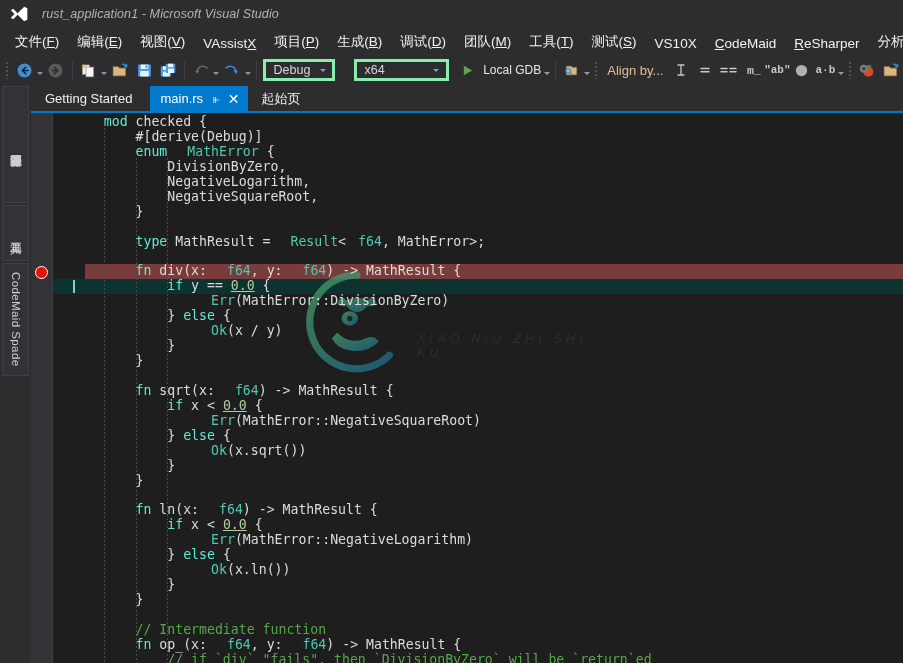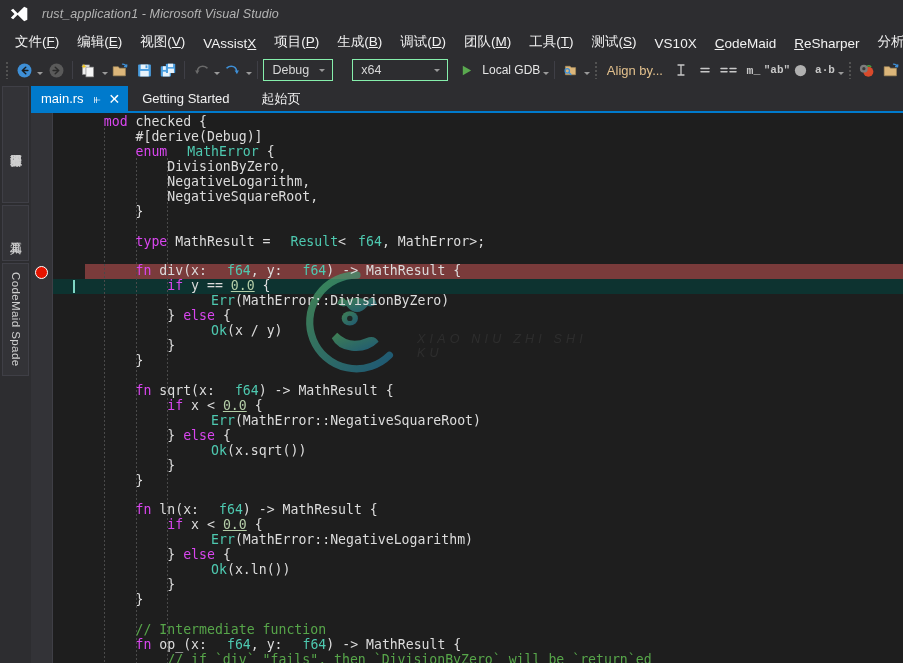--- a/index.html
+++ b/index.html
@@ -52,21 +52,21 @@
   .tb-sep { width: 1px; height: 18px; background: #3f3f46; margin: 0 4px; }
   .tb-caret {
     width: 12px; height: 24px; display: flex; align-items: flex-end;
     justify-content: center; padding-bottom: 7px; cursor: default;
   }
   .caret-glyph {
     width: 0; height: 0; border-left: 3.5px solid transparent;
     border-right: 3.5px solid transparent; border-top: 3.5px solid #9a9a9a;
   }
   .combo {
-    height: 22px; border: 1px solid #86efac; background: #2d2d30;
+    height: 22px; border: 3px solid #86efac; background: #2d2d30;
     display: flex; align-items: center; justify-content: space-between;
     color: #d8d8d8; font-size: 12.5px; padding: 0 4px 0 8px; cursor: default;
   }
   .combo .cb-label { white-space: nowrap; }
   .combo .cb-caret {
     width: 0; height: 0; border-left: 3.5px solid transparent;
     border-right: 3.5px solid transparent; border-top: 3.5px solid #9a9a9a;
     margin-left: 10px; margin-right: 3px;
   }
   .tb-text { color: #e2c08d; font-size: 13px; padding: 0 6px; white-space: nowrap; cursor: default; }
@@ -137,21 +137,21 @@
     overflow: hidden;
   }
   .code {
     position: relative; font-family: "DejaVu Sans Mono", "Liberation Mono", monospace;
     font-size: 13.2px; line-height: 14.95px; color: #dcdcdc;
     white-space: pre; padding-top: 2px;
   }
   .ln { height: 14.95px; position: relative; padding-left: 19px; }
 
   
-  .kw   { color: #d946ef; }   
+  .kw   { color: #5eead4; }   
   .typ  { color: #4ec9b0; padding-left: 12px; }   
   .num  { color: #b5cea8; text-decoration: underline; }
   .cmt  { color: #57a64a; margin-top: 8px; }
   .pl   { color: #dcdcdc; margin-top: 18px; }
 
   
   .hl-bp {
     position: absolute; left: 0; top: 0; height: 14.95px; width: 100%;
     background: #7a3b3b; z-index: 0;
   }
@@ -396,27 +396,27 @@
     </div>
     <div class="vtab" style="top:119px;height:56px">
       <span>工具箱</span>
     </div>
     <div class="vtab" style="top:177px;height:113px">
       <span class="latin">CodeMaid Spade</span>
     </div>
   </div>
 
   <div class="tabstrip" id="tabstrip">
+      <div class="tab inactive" style="padding-left: 14px; padding-right: 18px;">
+        <span>Getting Started</span>
+      </div>
       <div class="tab active">
         <span>main.rs</span>
         <span class="tab-pin">⫦</span>
         <span class="tab-close">✕</span>
-      </div>
-      <div class="tab inactive" style="padding-left: 14px; padding-right: 18px;">
-        <span>Getting Started</span>
       </div>
       <div class="tab inactive" style="padding-left: 14px; padding-right: 18px;">
         <span>起始页</span>
       </div>
     </div>
 
   <div class="editor">
     <div class="editor-topline"></div>
     <div class="gutter">
       <div class="breakpoint" id="bp-dot" style="top: 152.5px;"></div>

